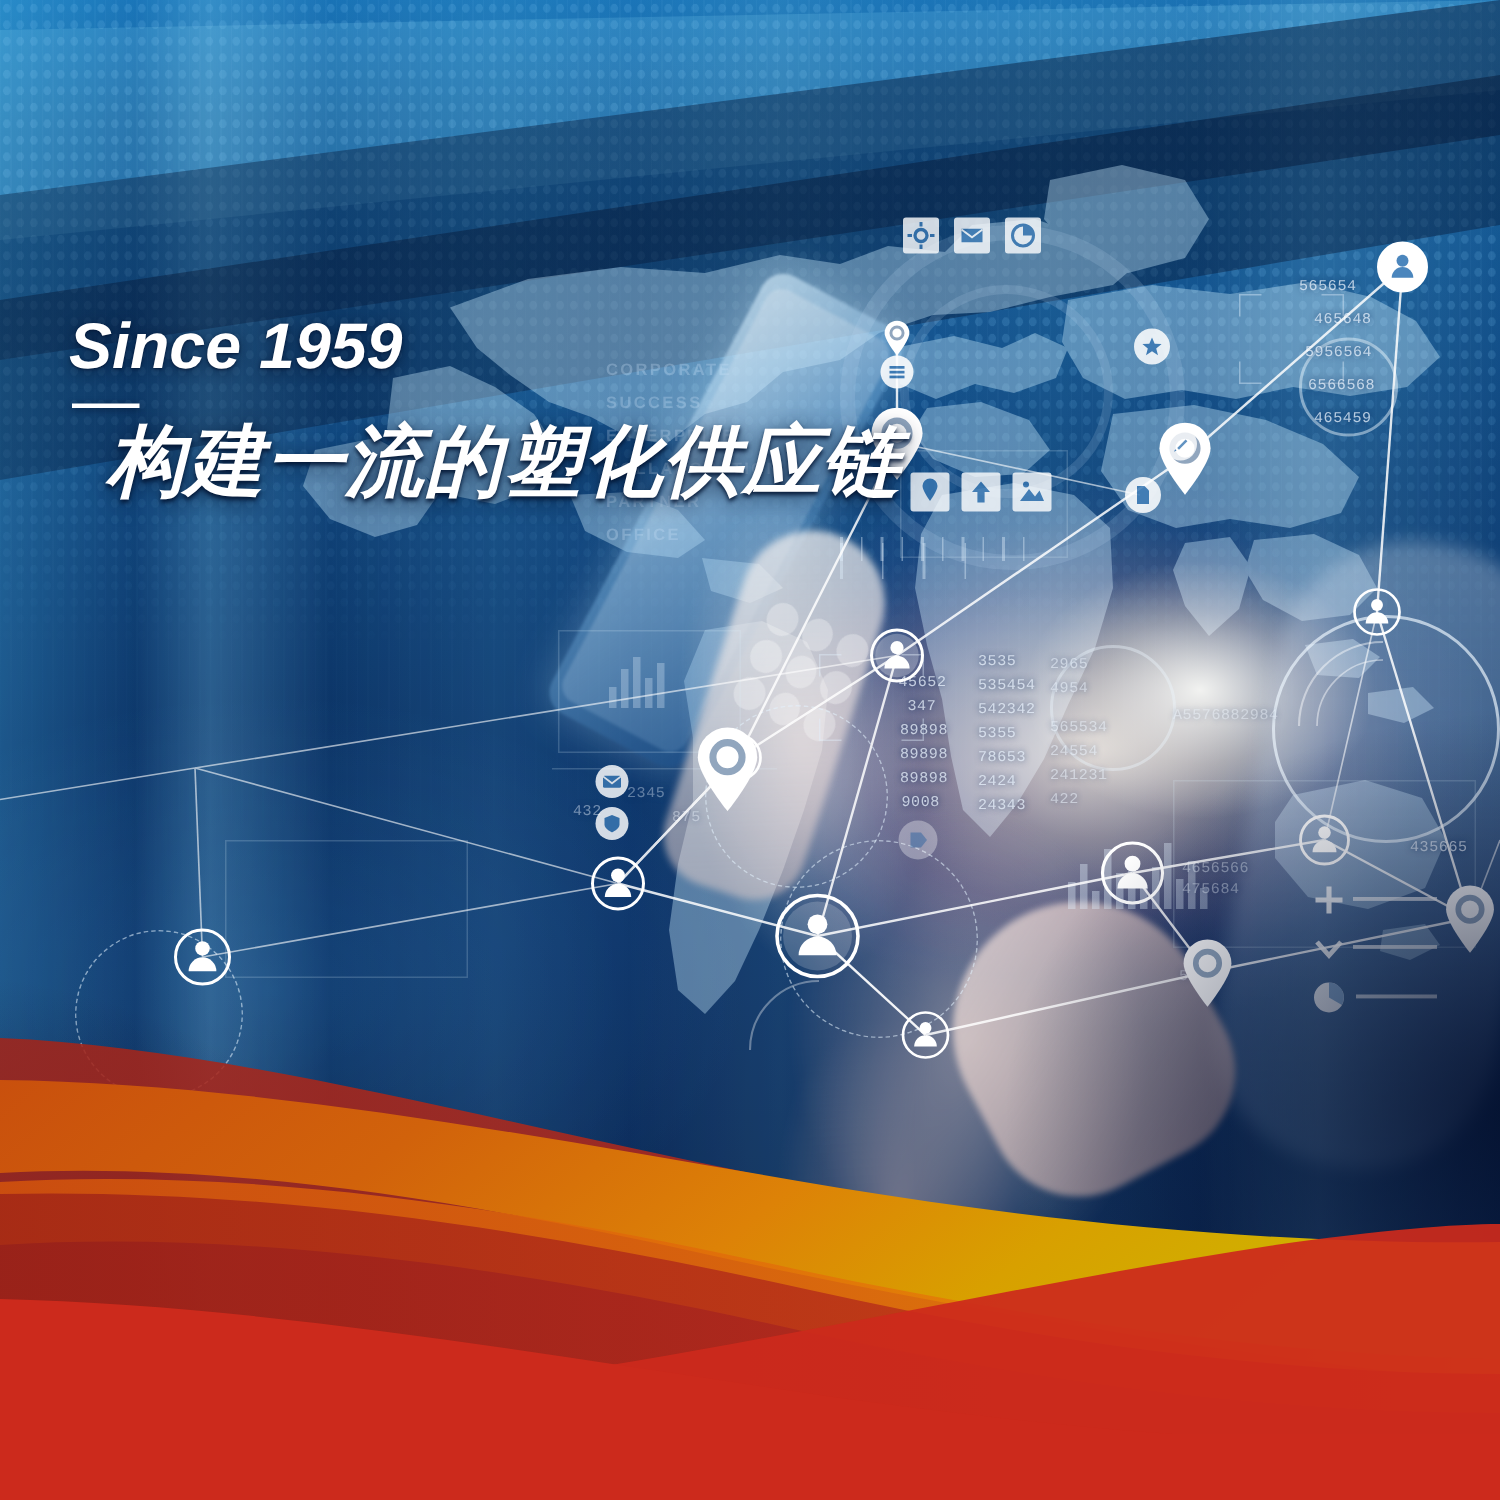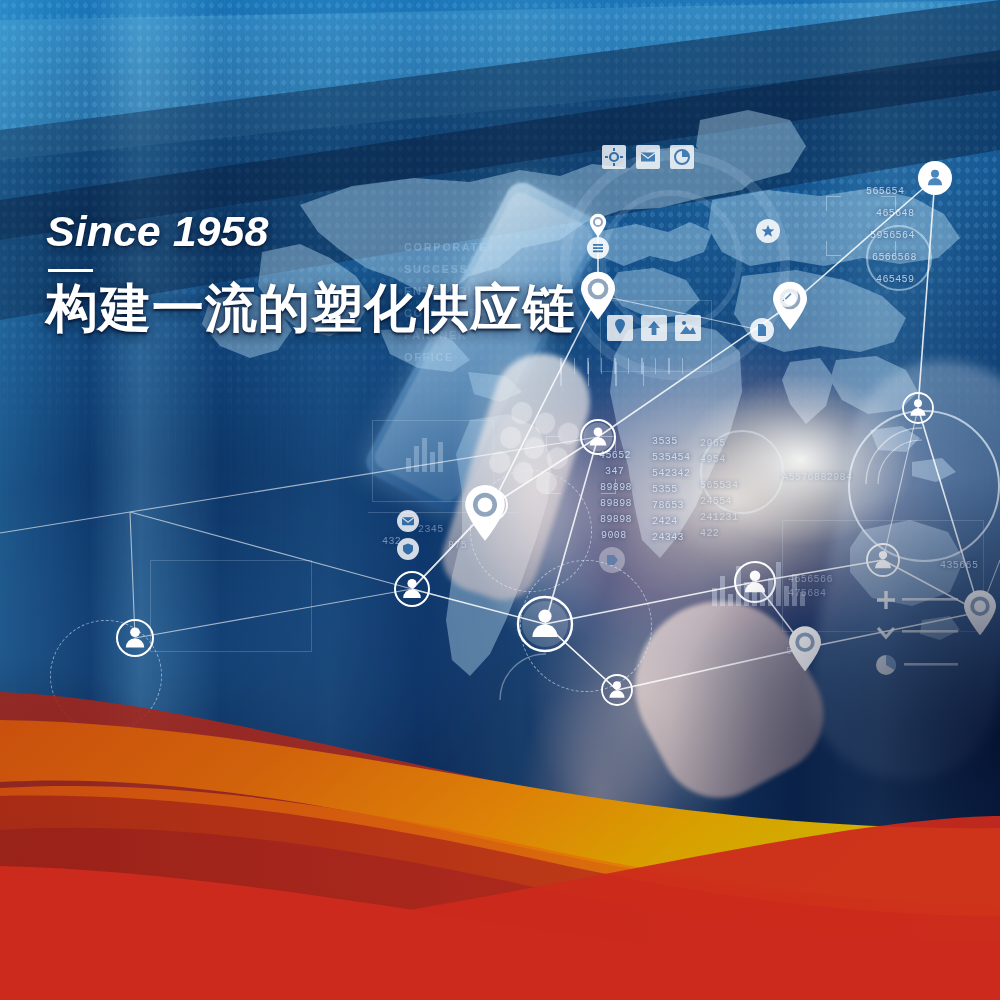--- a/index.html
+++ b/index.html
@@ -193,23 +193,24 @@
     width:45px;height:3px;background:#ffffff;margin:16px 0 9px 2px;
     box-shadow:0 1px 5px rgba(4,22,52,.7);
   }
   #sub{
     font-size:22px;font-weight:bold;font-style:italic;color:#ffffff;
     letter-spacing:1px;
     text-shadow:0 2px 9px rgba(4,22,52,.8),0 1px 2px rgba(4,22,52,.9);
   }
   #headline{
     margin-top:9px;
-    font-size:52px;line-height:1.04;font-weight:bold;
+    font-size:52px;line-height:1.04;font-weight:bold;font-style:italic;
     color:#ffffff;letter-spacing:1px;white-space:nowrap;
     text-shadow:0 3px 14px rgba(4,22,52,.80),0 2px 3px rgba(4,22,52,.95);
+    margin-left:25px;
   }
 </style>
 </head>
 <body>
 
 <div class="stage">
 
   <div class="layer" id="bg-base"></div>
   <div class="layer" id="bg-vert-sheen"></div>
   <div class="layer" id="bg-vbars"></div>
@@ -617,21 +618,21 @@
       </g>
       <g fill="none" stroke="#fff" opacity=".35">
         <path d="M500 700 a46 46 0 0 1 46 -46" stroke-width="1.4"></path>
       </g>
     </svg>
   </div>
 
   <div class="layer" id="bg-darkcorner"></div>
 
   <div id="copy">
-    <div id="since">Since 1958</div>
+    <div id="since">Since 1959</div>
     <div id="rule"></div>
     <div id="headline">构建一流的塑化供应链</div>
   </div>
 
   <div id="waves">
     <svg viewBox="0 0 1000 330" preserveAspectRatio="none" aria-hidden="true">
       <defs>
         <linearGradient id="gOrange" x1="0" y1="0" x2="1" y2="0.25">
           <stop offset="0" stop-color="#c9500d"></stop>
           <stop offset="0.30" stop-color="#d1620b"></stop>

